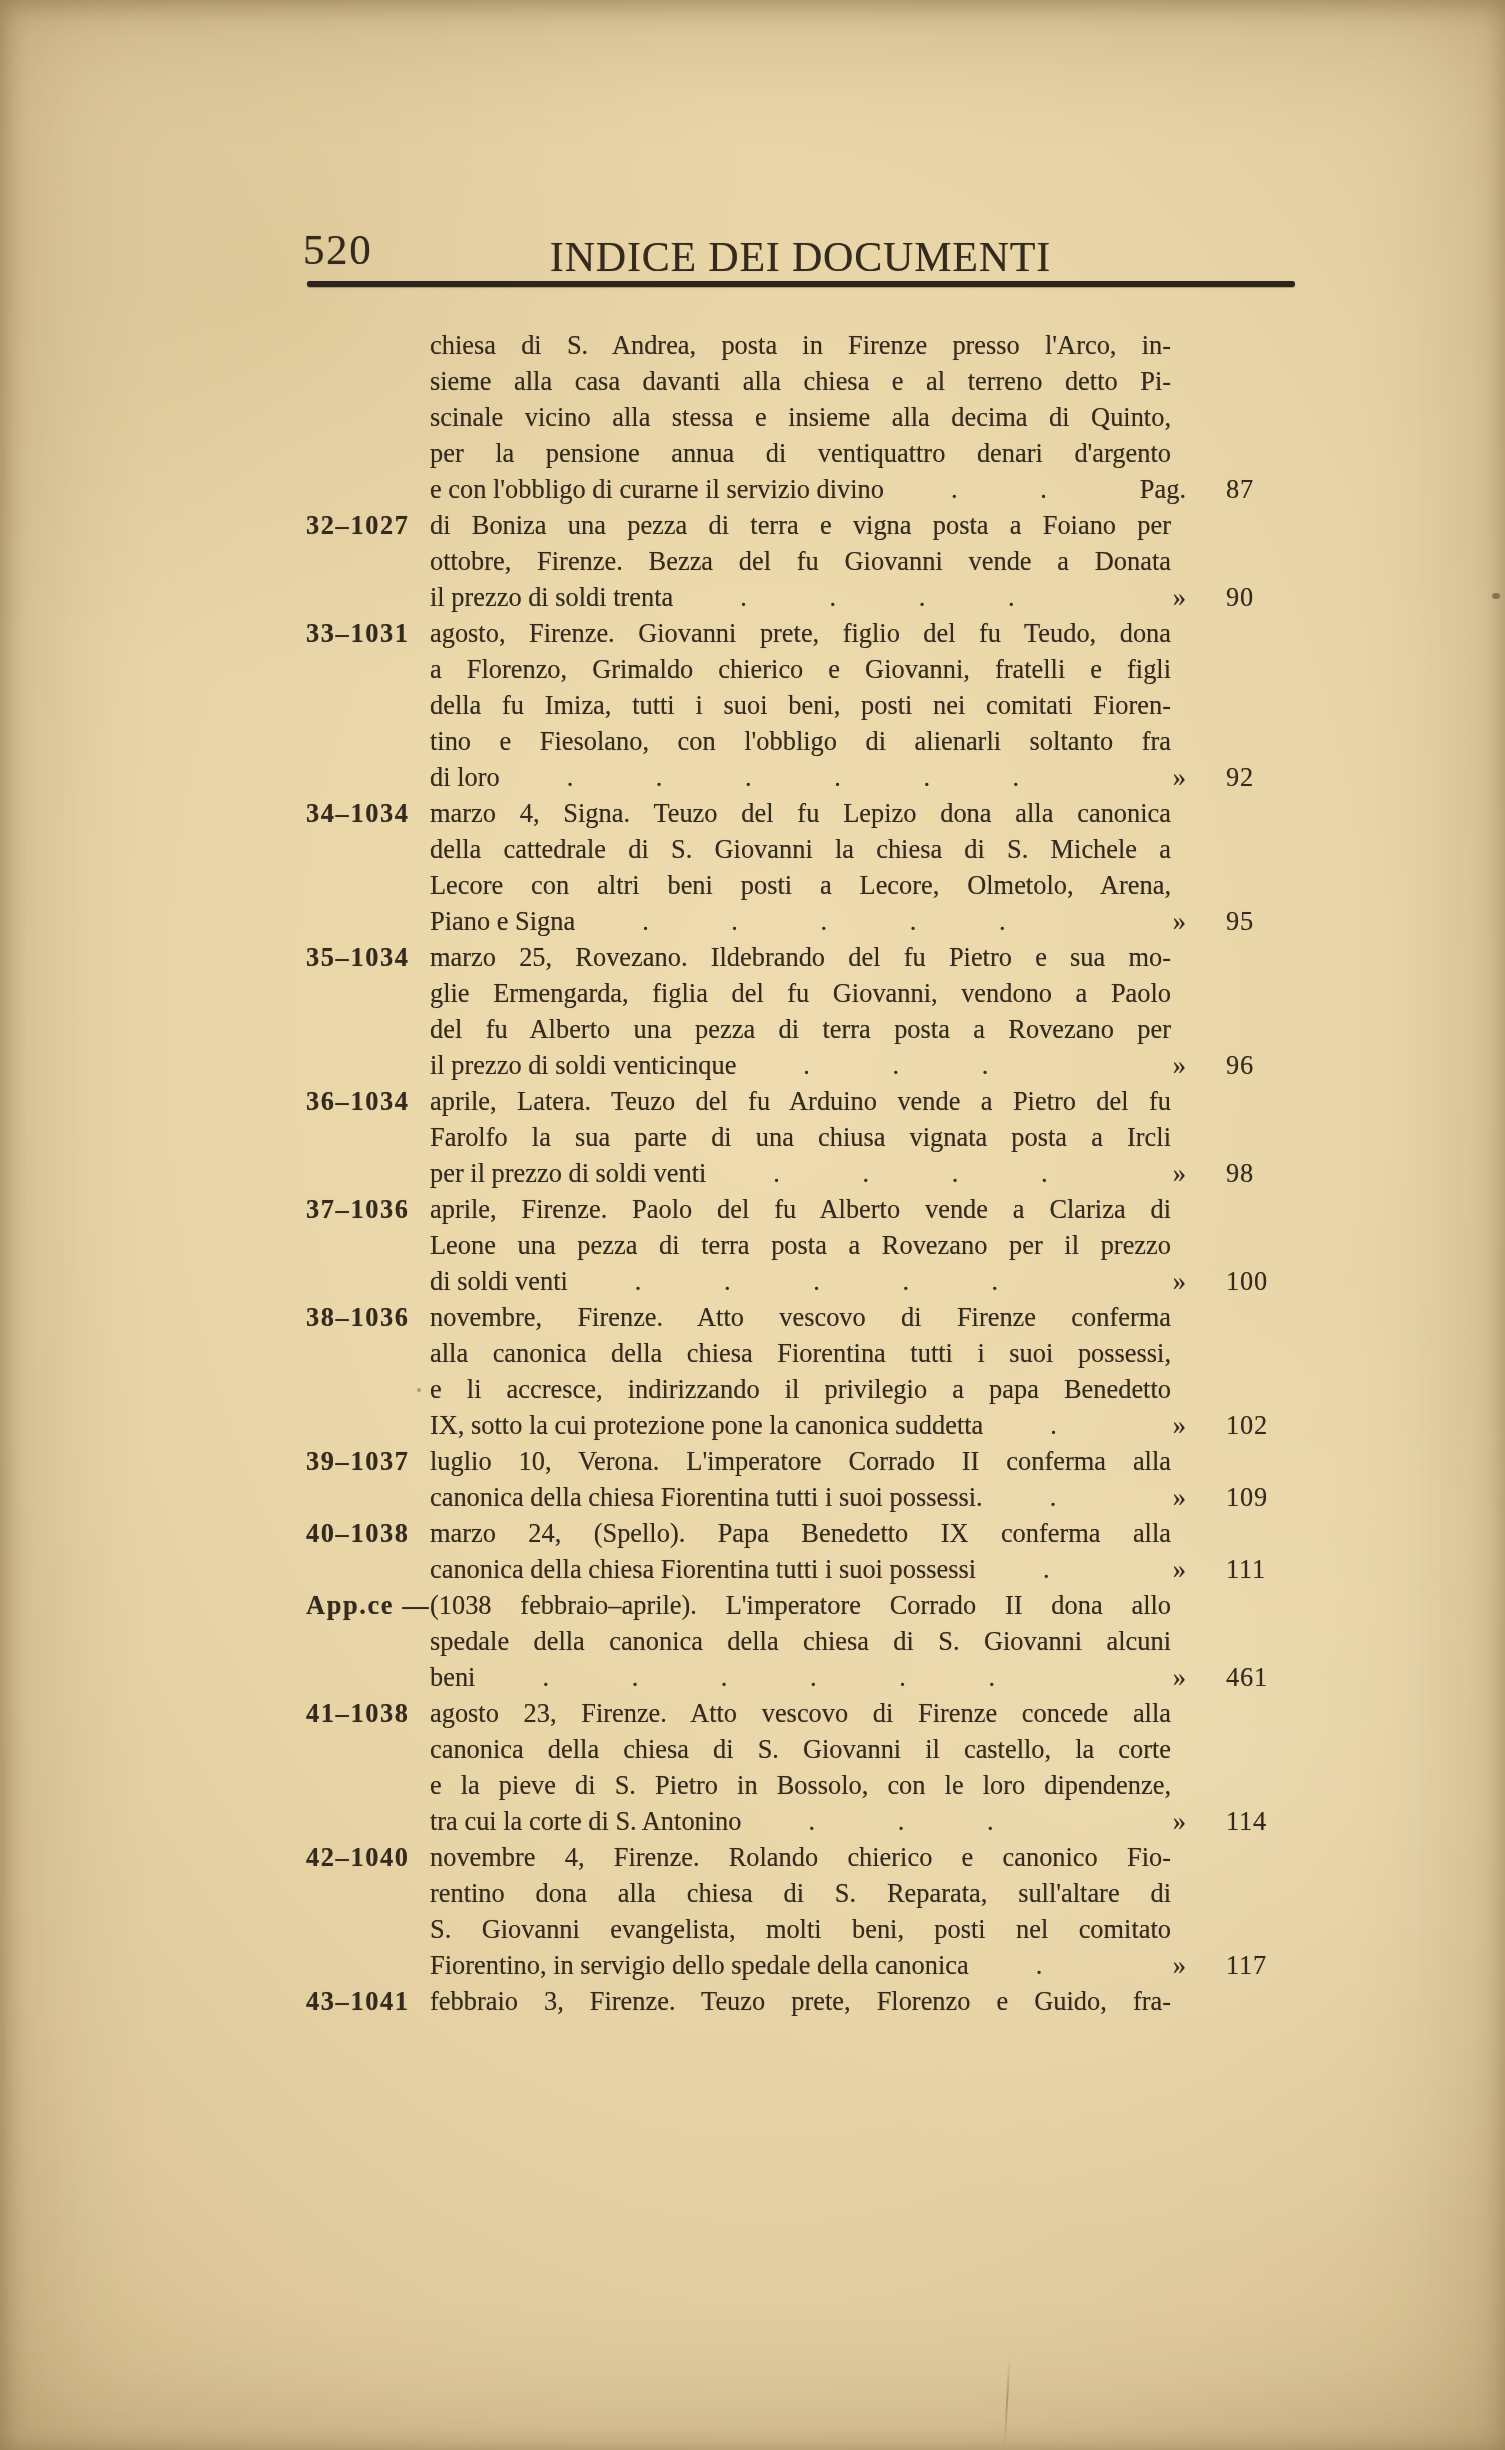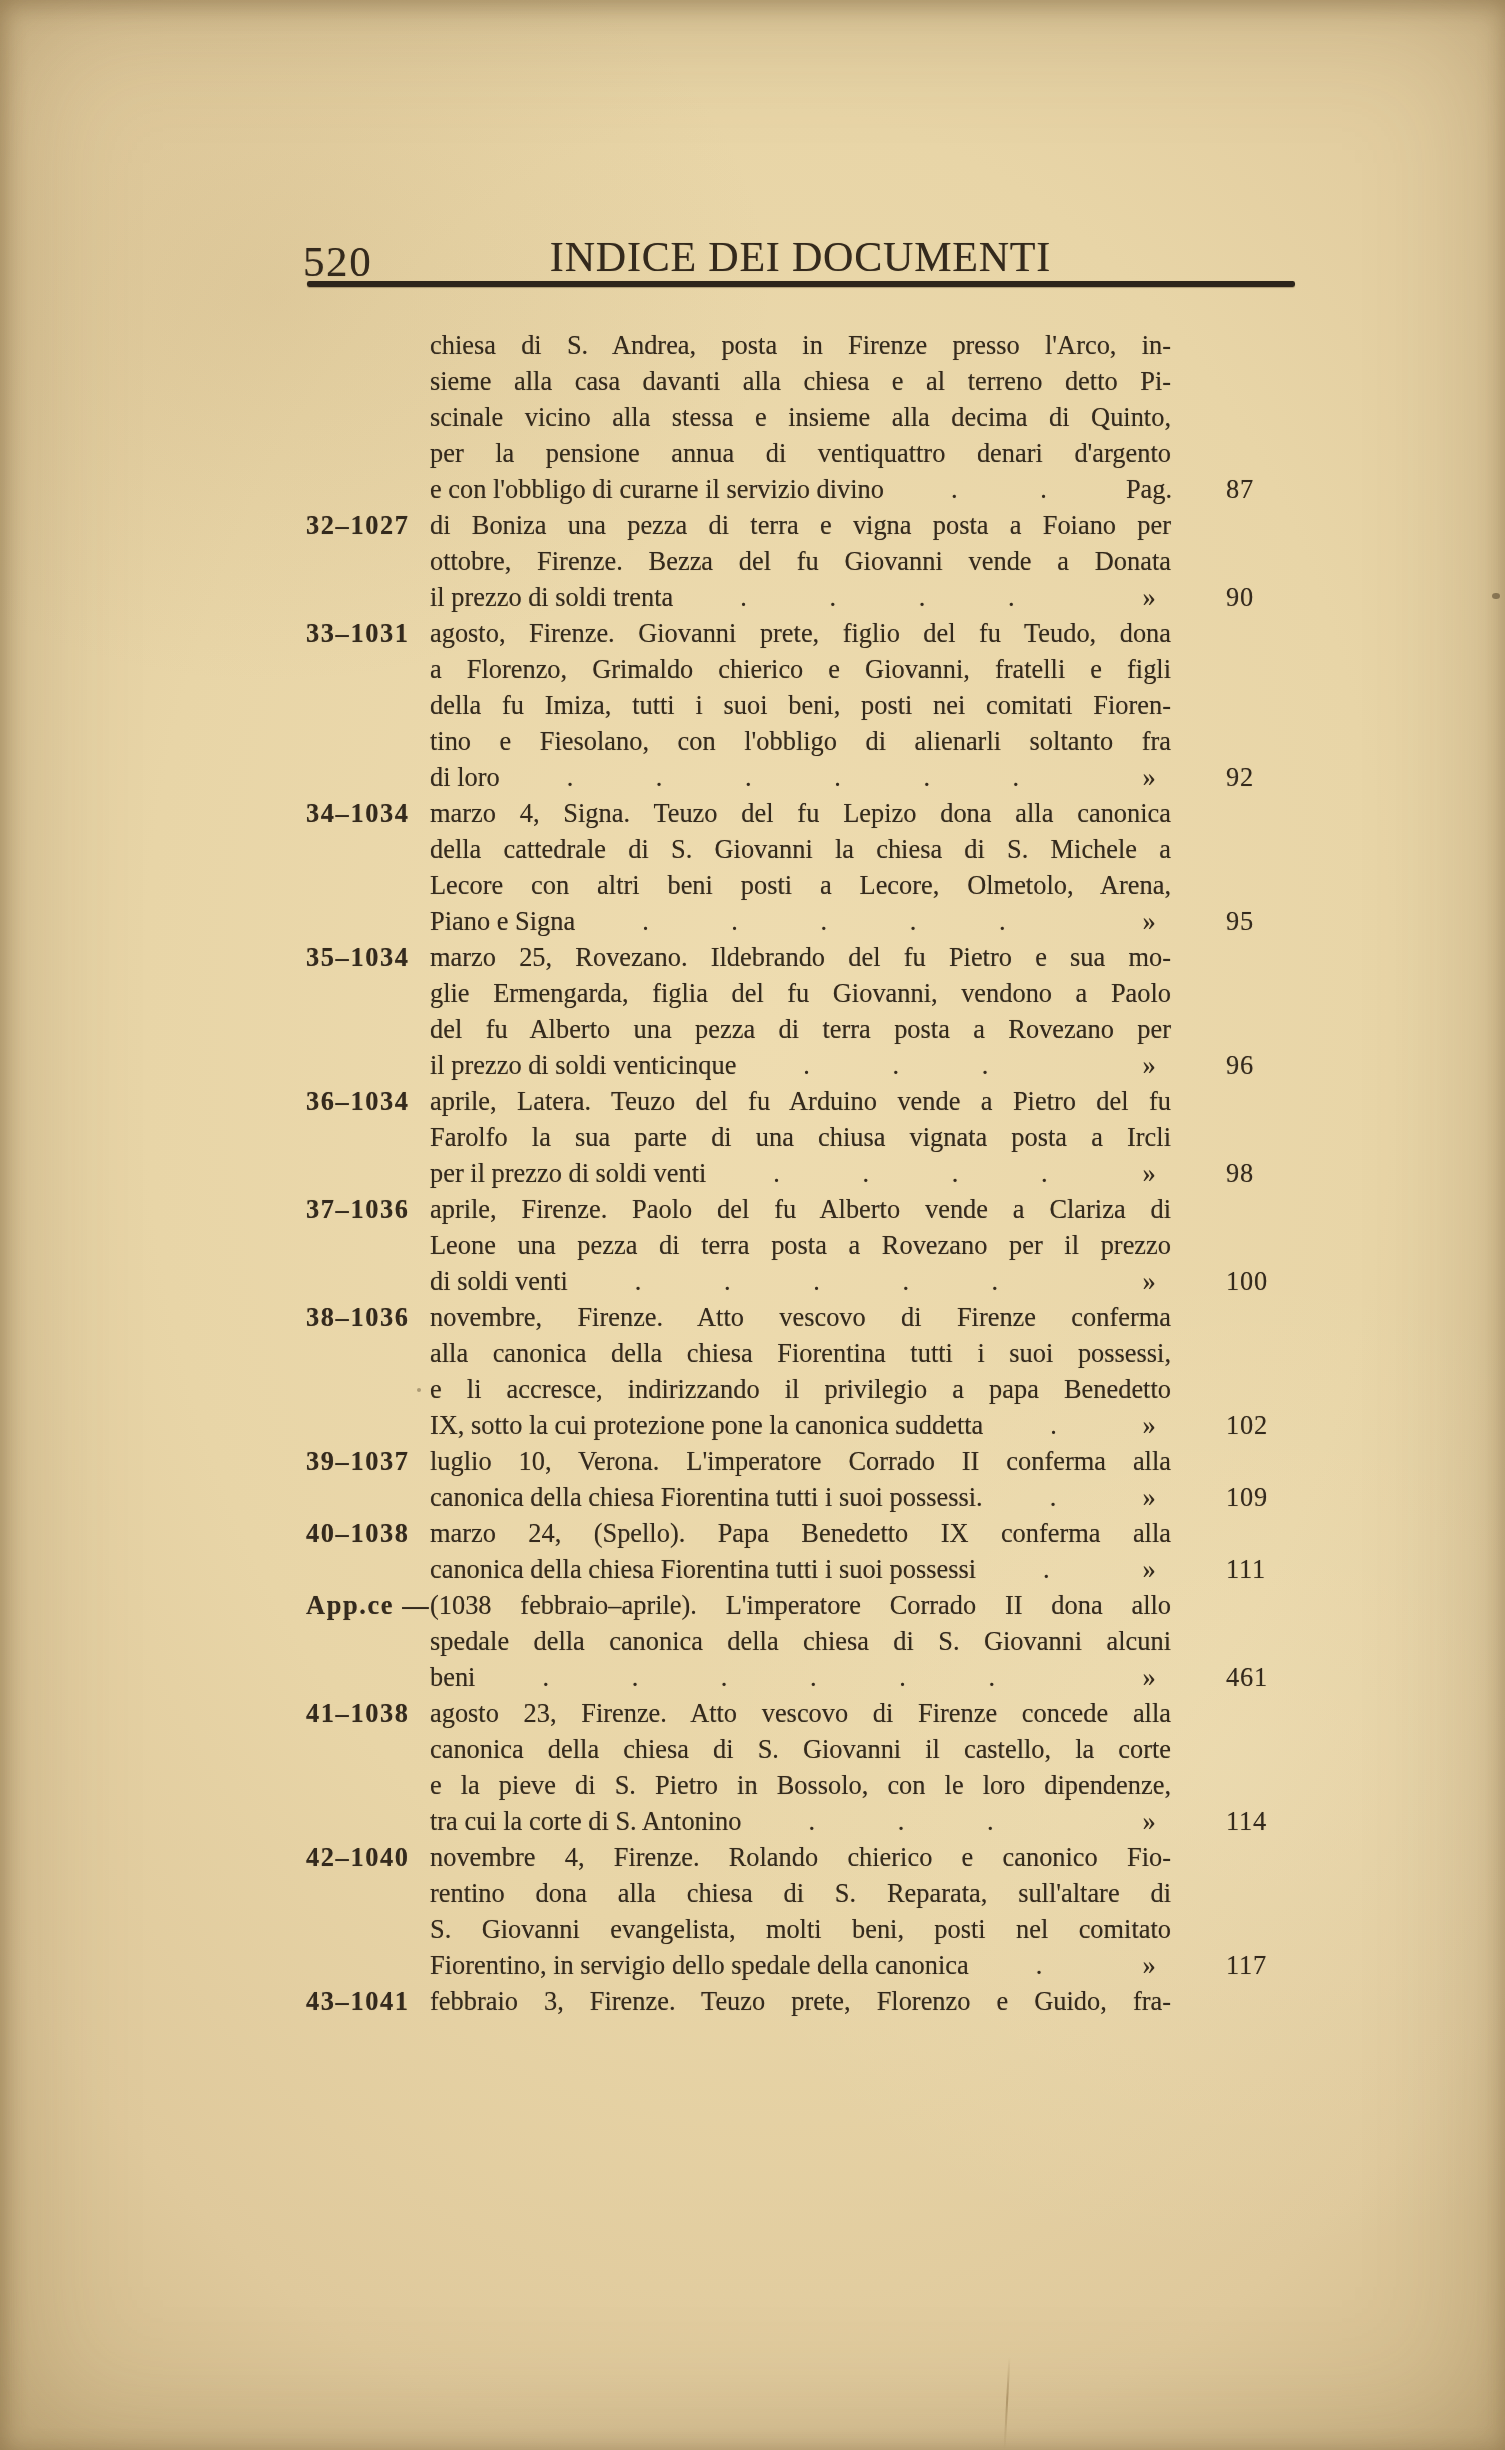--- a/index.html
+++ b/index.html
@@ -12,21 +12,21 @@
     position:absolute;inset:0;
     background:
       radial-gradient(721px 560px at 18% 12%, rgba(170,140,90,0.14), rgba(0,0,0,0) 70%),
       radial-gradient(801px 721px at 82% 72%, rgba(255,246,216,0.18), rgba(0,0,0,0) 70%),
       radial-gradient(1201px 1761px at 51% 42%, #eedcb0 0%, #e8d5a7 52%, #dfc99c 82%, #d1ba8b 100%);
     box-shadow: inset 0 0 136px rgba(110,82,42,.33), inset 0 6.4px 27px rgba(95,68,32,.28), inset 4.8px 0 21px rgba(110,82,42,.22);
   }
   .ink{color:#342a1d;text-shadow:0 0 0.8px rgba(55,43,28,.45);}
   .folio{
     position:absolute;left:303px;top:225px;
-    font-size:43px;letter-spacing:1.6px;margin-top:12px;
+    font-size:43px;letter-spacing:1.6px;
   }
   .title{
     position:absolute;left:306px;top:233px;width:989px;
     text-align:center;font-size:42px;letter-spacing:0.8px;white-space:nowrap;
   }
   .rule{
     position:absolute;left:307px;top:281px;width:988px;height:5.6px;
     background:#2d251b;border-radius:2.4px;
     box-shadow:0 0.8px 0.8px rgba(80,60,30,.45);
   }
@@ -38,21 +38,21 @@
   .num{position:absolute;left:0;top:0;letter-spacing:1.6px;white-space:nowrap;font-weight:bold;}
   .body{margin-left:124px;}
   .line{width:741px;}
   .just{text-align:justify;text-align-last:justify;}
   .last{display:flex;width:862px;align-items:baseline;gap:40px;}
   .t{flex:0 0 auto;white-space:nowrap;}
   .leader{
     flex:1 1 auto;overflow:hidden;white-space:nowrap;
     word-spacing:76px;padding-left:27px;padding-right:8px;
   }
-  .ref{flex:0 0 74px;text-align:center;white-space:nowrap;}
+  .ref{flex:0 0 74px;text-align:right;white-space:nowrap;}
   .pg{flex:0 0 66px;text-align:left;letter-spacing:0.8px;white-space:nowrap;}
   .crease{
     position:absolute;left:1006px;top:2357px;width:2.4px;height:93px;
     background:linear-gradient(180deg,rgba(140,110,60,0),rgba(125,97,52,.45) 45%,rgba(140,110,60,0));
     transform:rotate(3deg);
   }
   .speck-a{position:absolute;left:1492px;top:593px;width:8px;height:6.4px;border-radius:50%;background:rgba(72,56,32,.5);}
   .speck-b{position:absolute;left:417px;top:1388px;width:4px;height:4px;border-radius:50%;background:rgba(72,56,32,.38);}
 </style>
 </head>

